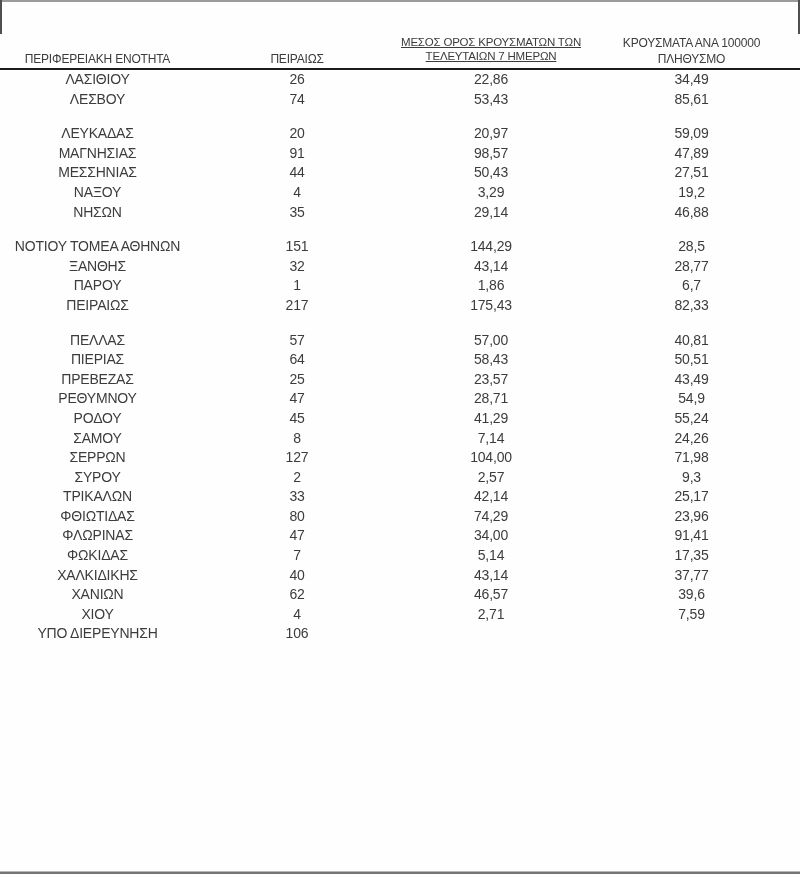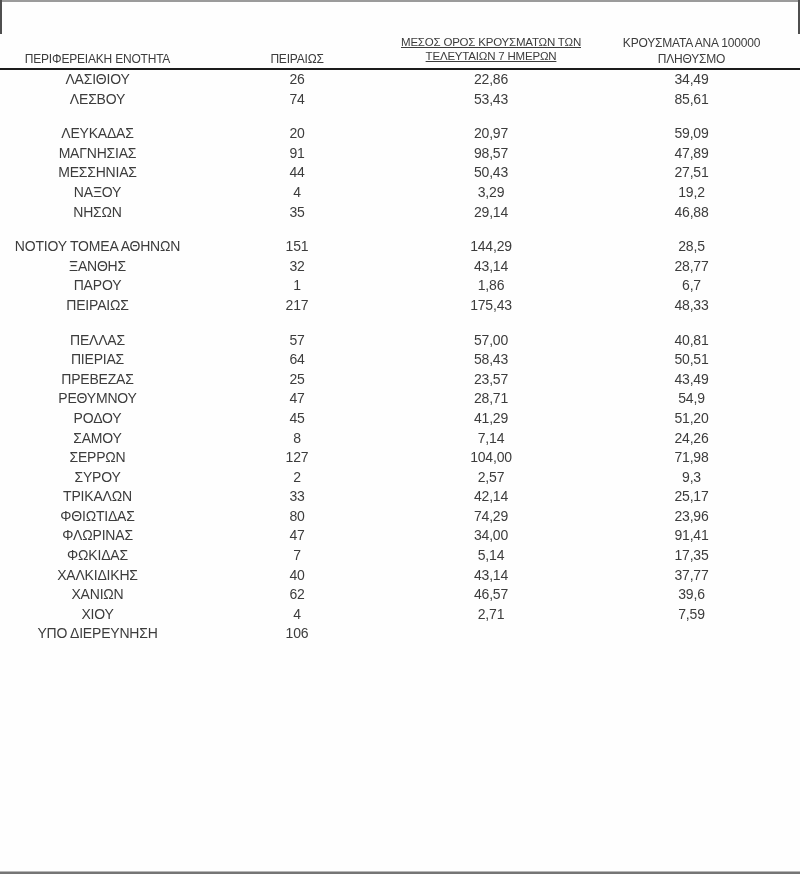--- a/index.html
+++ b/index.html
@@ -187,21 +187,21 @@
     <td>ΠΑΡΟΥ</td>
     <td>1</td>
     <td>1,86</td>
     <td>6,7</td>
   </tr>
 
   <tr>
     <td>ΠΕΙΡΑΙΩΣ</td>
     <td>217</td>
     <td>175,43</td>
-    <td>48,33</td>
+    <td>82,33</td>
   </tr>
 
   <tr class="spacer">
     <td colspan="4"></td>
   </tr>
 
   <tr>
     <td>ΠΕΛΛΑΣ</td>
     <td>57</td>
     <td>57,00</td>
@@ -227,21 +227,21 @@
     <td>47</td>
     <td>28,71</td>
     <td>54,9</td>
   </tr>
 
 
   <tr>
     <td>ΡΟΔΟΥ</td>
     <td>45</td>
     <td>41,29</td>
-    <td>51,20</td>
+    <td>55,24</td>
   </tr>
 
   <tr>
     <td>ΣΑΜΟΥ</td>
     <td>8</td>
     <td>7,14</td>
     <td>24,26</td>
   </tr>
 
   <tr>

